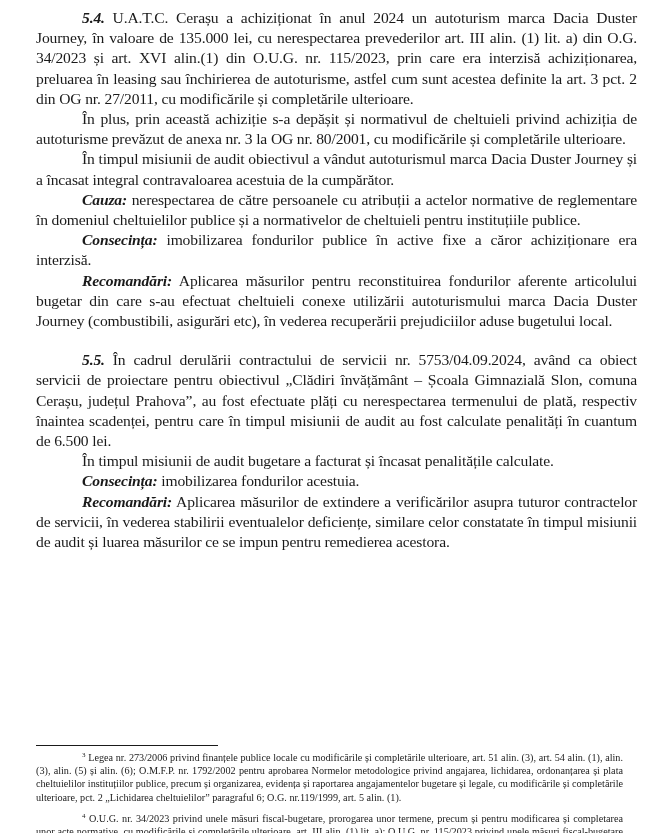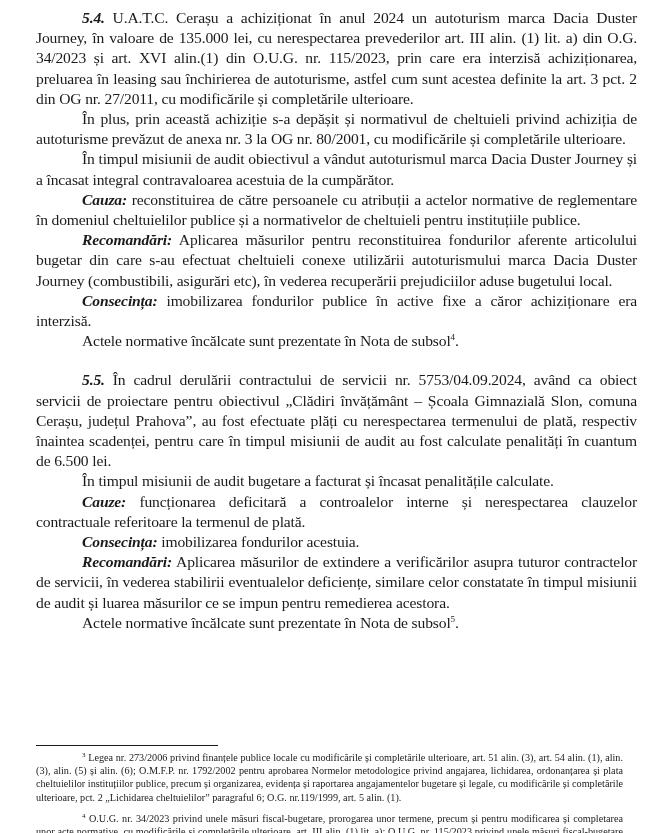--- a/index.html
+++ b/index.html
@@ -15,33 +15,30 @@
   .foot p { margin:0 14px 8px 0; text-indent:46px; }
   .foot sup { font-size:7px; }
 </style>
 </head>
 <body>
 
 <div class="page body-text">
   <p class="p"><b>5.4.</b><span> U.A.T.C. Cerașu a achiziționat în anul 2024 un autoturism marca Dacia Duster Journey, în valoare de 135.000 lei, cu nerespectarea prevederilor art. III alin. (1) lit. a) din O.G. 34/2023 și art. XVI alin.(1) din O.U.G. nr. 115/2023, prin care era interzisă achiziționarea, preluarea în leasing sau închirierea de autoturisme, astfel cum sunt acestea definite la art. 3 pct. 2 din OG nr. 27/2011, cu modificările și completările ulterioare.</span></p>
   <p class="p">În plus, prin această achiziție s-a depășit și normativul de cheltuieli privind achiziția de autoturisme prevăzut de anexa nr. 3 la OG nr. 80/2001, cu modificările și completările ulterioare.</p>
   <p class="p">În timpul misiunii de audit obiectivul a vândut autoturismul marca Dacia Duster Journey și a încasat integral contravaloarea acestuia de la cumpărător.</p>
-  <p class="p"><b>Cauza:</b><span> reconstituirea de către persoanele cu atribuții a actelor normative de reglementare în domeniul cheltuielilor publice și a normativelor de cheltuieli pentru instituțiile publice.</span></p>
+  <p class="p"><b>Cauza:</b><span> nerespectarea de către persoanele cu atribuții a actelor normative de reglementare în domeniul cheltuielilor publice și a normativelor de cheltuieli pentru instituțiile publice.</span></p>
+  <p class="p"><b>Consecința:</b><span> imobilizarea fondurilor publice în active fixe a căror achiziționare era interzisă.</span></p>
   <p class="p"><b>Recomandări:</b><span> Aplicarea măsurilor pentru reconstituirea fondurilor aferente articolului bugetar din care s-au efectuat cheltuieli conexe utilizării autoturismului marca Dacia Duster Journey (combustibili, asigurări etc), în vederea recuperării prejudiciilor aduse bugetului local.</span></p>
-  <p class="p"><b>Consecința:</b><span> imobilizarea fondurilor publice în active fixe a căror achiziționare era interzisă.</span></p>
-  <p class="p"><span>Actele normative încălcate sunt prezentate în Nota de subsol</span><sup>4</sup><span>.</span></p>
 
   <div class="gap"></div>
 
   <p class="p"><b>5.5.</b><span> În cadrul derulării contractului de servicii nr. 5753/04.09.2024, având ca obiect servicii de proiectare pentru obiectivul „Clădiri învățământ – Școala Gimnazială Slon, comuna Cerașu, județul Prahova”, au fost efectuate plăți cu nerespectarea termenului de plată, respectiv înaintea scadenței, pentru care în timpul misiunii de audit au fost calculate penalități în cuantum de 6.500 lei.</span></p>
   <p class="p">În timpul misiunii de audit bugetare a facturat și încasat penalitățile calculate.</p>
-  <p class="p"><b>Cauze:</b><span> funcționarea deficitară a controalelor interne și nerespectarea clauzelor contractuale referitoare la termenul de plată.</span></p>
   <p class="p"><b>Consecința:</b><span> imobilizarea fondurilor acestuia.</span></p>
   <p class="p"><b>Recomandări:</b><span> Aplicarea măsurilor de extindere a verificărilor asupra tuturor contractelor de servicii, în vederea stabilirii eventualelor deficiențe, similare celor constatate în timpul misiunii de audit și luarea măsurilor ce se impun pentru remedierea acestora.</span></p>
-  <p class="p"><span>Actele normative încălcate sunt prezentate în Nota de subsol</span><sup>5</sup><span>.</span></p>
 </div>
 
 <div class="sep"></div>
 
 <div class="foot">
   <p><sup>3</sup><span> Legea nr. 273/2006 privind finanțele publice locale cu modificările și completările ulterioare, art. 51 alin. (3), art. 54 alin. (1), alin. (3), alin. (5) și alin. (6); O.M.F.P. nr. 1792/2002 pentru aprobarea Normelor metodologice privind angajarea, lichidarea, ordonanțarea și plata cheltuielilor instituțiilor publice, precum și organizarea, evidența și raportarea angajamentelor bugetare și legale, cu modificările și completările ulterioare, pct. 2 „Lichidarea cheltuielilor” paragraful 6; O.G. nr.119/1999, art. 5 alin. (1).</span></p>
   <p><sup>4</sup><span> O.U.G. nr. 34/2023 privind unele măsuri fiscal-bugetare, prorogarea unor termene, precum și pentru modificarea și completarea unor acte normative, cu modificările și completările ulterioare, art. III alin. (1) lit. a); O.U.G. nr. 115/2023 privind unele măsuri fiscal-bugetare în</span></p>
 </div>
 
 </body></html>

